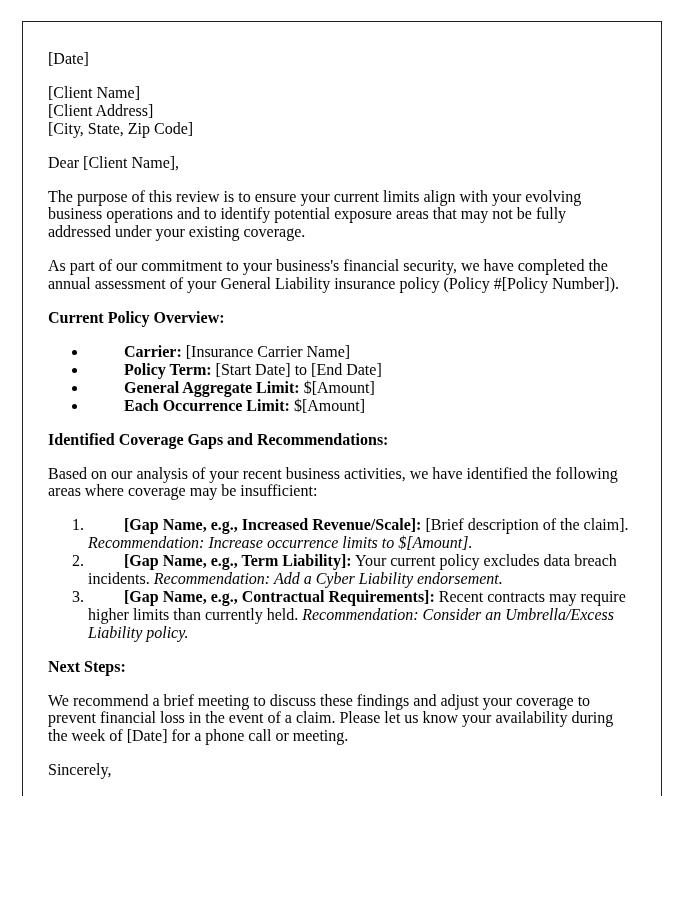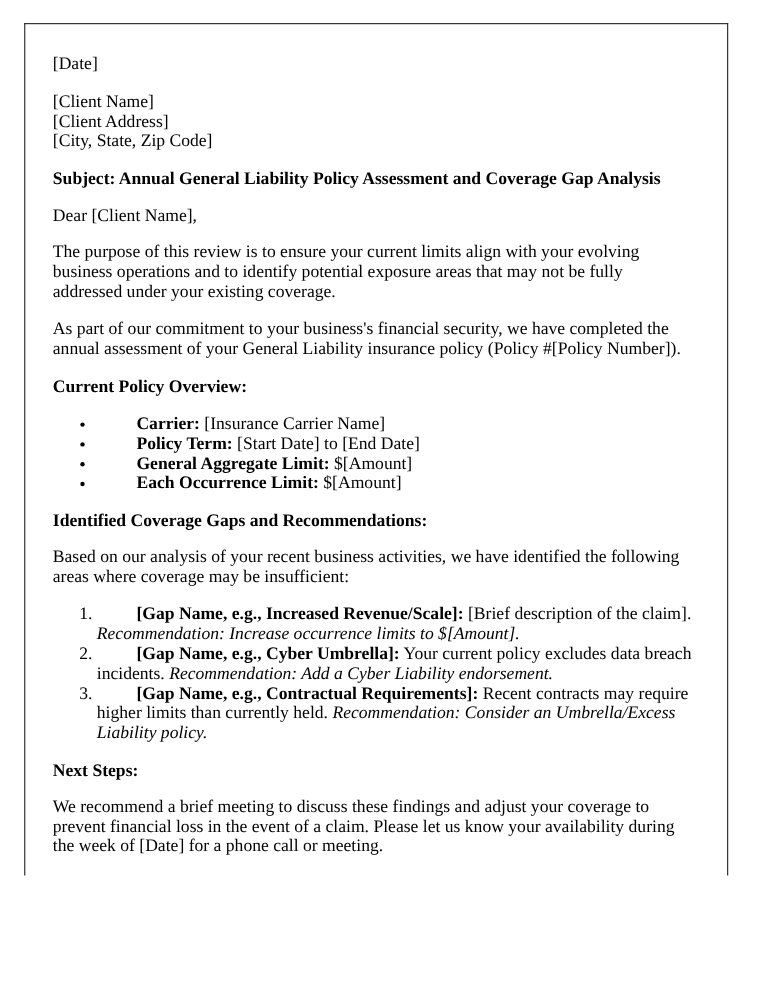--- a/index.html
+++ b/index.html
@@ -57,21 +57,20 @@
   <div class="document">
 
     <p>[Date]</p>
 
     <p>
       <span class="block-line">[Client Name]</span>
       <span class="block-line">[Client Address]</span>
       <span class="block-line">[City, State, Zip Code]</span>
     </p>
 
-    <p class="heading">Subject: Annual General Liability Policy Assessment and Coverage Gap Analysis</p>
 
     <p>Dear [Client Name],</p>
 
     <p>The purpose of this review is to ensure your current limits align with your evolving business operations and to identify potential exposure areas that may not be fully addressed under your existing coverage.</p>
 
     <p>As part of our commitment to your business's financial security, we have completed the annual assessment of your General Liability insurance policy (Policy #[Policy Number]).</p>
 
     <p class="heading">Current Policy Overview:</p>
 
     <ul>
@@ -91,21 +90,21 @@
 
     <p class="heading">Identified Coverage Gaps and Recommendations:</p>
 
     <p>Based on our analysis of your recent business activities, we have identified the following areas where coverage may be insufficient:</p>
 
     <ol>
       <li>
         <strong>[Gap Name, e.g., Increased Revenue/Scale]:</strong><span> [Brief description of the claim]. </span><em>Recommendation: Increase occurrence limits to $[Amount].</em>
       </li>
       <li>
-        <strong>[Gap Name, e.g., Cyber Umbrella]:</strong><span> Your current policy excludes data breach incidents. </span><em>Recommendation: Add a Cyber Liability endorsement.</em>
+        <strong>[Gap Name, e.g., Term Liability]:</strong><span> Your current policy excludes data breach incidents. </span><em>Recommendation: Add a Cyber Liability endorsement.</em>
       </li>
       <li>
         <strong>[Gap Name, e.g., Contractual Requirements]:</strong><span> Recent contracts may require higher limits than currently held. </span><em>Recommendation: Consider an Umbrella/Excess Liability policy.</em>
       </li>
     </ol>
 
     <p class="heading">Next Steps:</p>
 
     <p>We recommend a brief meeting to discuss these findings and adjust your coverage to prevent financial loss in the event of a claim. Please let us know your availability during the week of [Date] for a phone call or meeting.</p>
 

